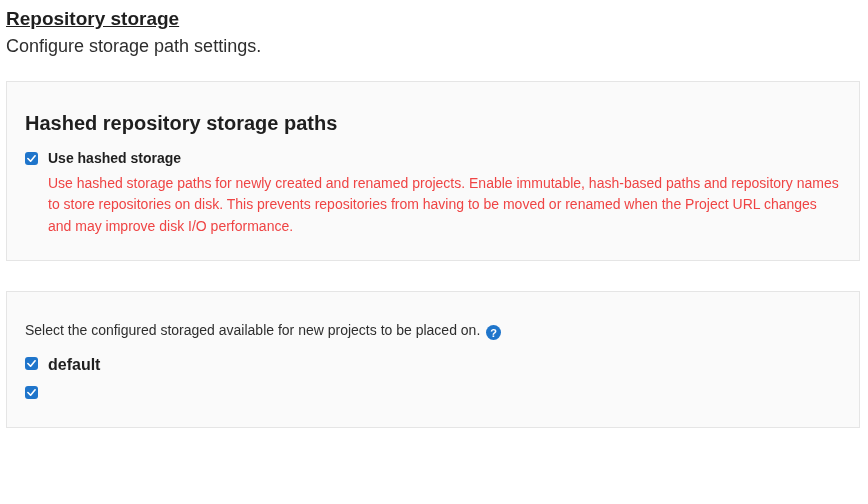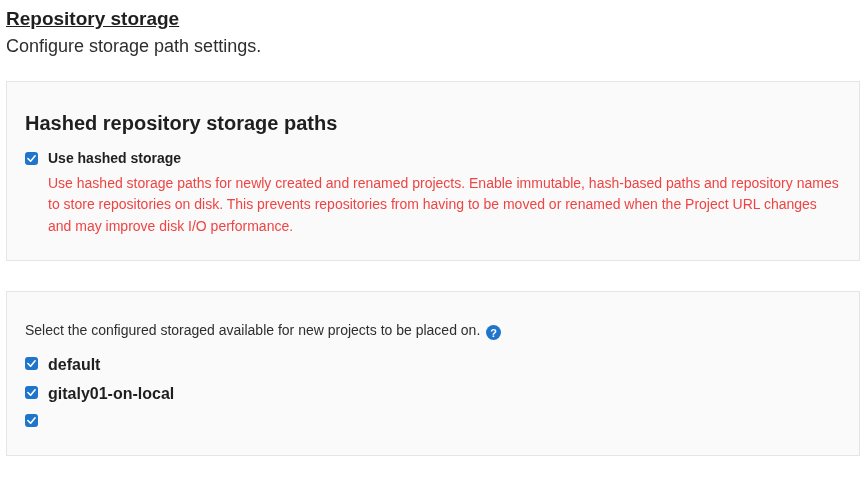--- a/index.html
+++ b/index.html
@@ -136,23 +136,15 @@
           </svg>
       </span>
       <span class="checkbox-label-normal">default</span>
     </div>
     <div class="checkbox-row">
       <span class="checkbox">
         <svg viewBox="0 0 10 10">
             <path d="M1 5 L4 8 L9 2" stroke="#fff" stroke-width="1.8" fill="none" stroke-linecap="round" stroke-linejoin="round"></path>
           </svg>
       </span>
-      <span class="checkbox-label-normal">gitaly01-on-local</span>
-    </div>
-    <div class="checkbox-row">
-      <span class="checkbox">
-        <svg viewBox="0 0 10 10">
-            <path d="M1 5 L4 8 L9 2" stroke="#fff" stroke-width="1.8" fill="none" stroke-linecap="round" stroke-linejoin="round"></path>
-          </svg>
-      </span>
     </div>
   </div>
 </div>
 
 </body></html>

